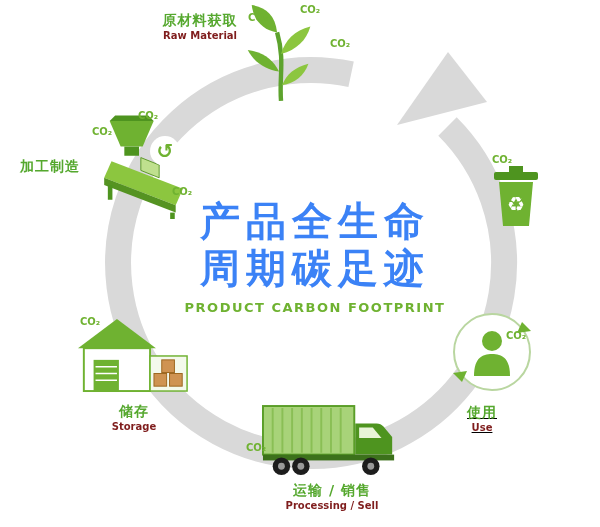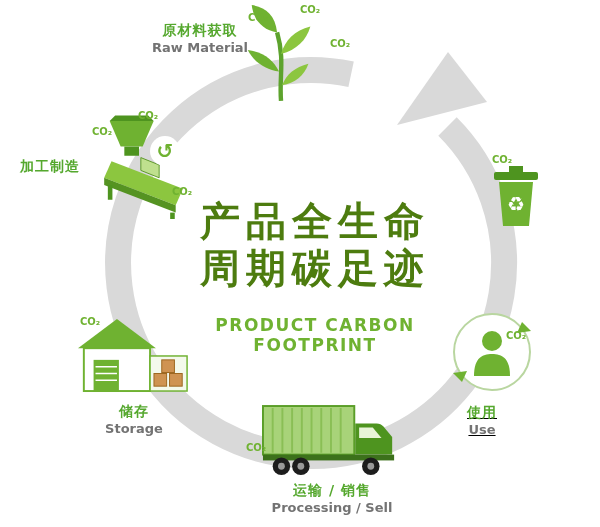--- a/index.html
+++ b/index.html
@@ -4,25 +4,25 @@
 <style>
   html,body{margin:0;padding:0;background:#fff;}
   #canvas{
     position:relative;width:600px;height:527px;background:#fff;overflow:hidden;
     font-family:"DejaVu Sans","Liberation Sans",sans-serif;
   }
   .abs{position:absolute;}
   .ring-svg{position:absolute;left:0;top:0;}
   .stage-label{position:absolute;text-align:center;line-height:1.25;}
   .stage-label .zh{font-size:14px;font-weight:bold;color:#55a82e;letter-spacing:1px;}
-  .stage-label .en{font-size:13px;font-weight:bold;color:#737373;}
+  .stage-label .en{font-size:10px;font-weight:bold;color:#7f1d1d;}
   .co2{position:absolute;font-size:10px;font-weight:bold;color:#6fb231;}
   .center-text{position:absolute;left:160px;top:198px;width:310px;text-align:center;}
-  .center-text .big{font-size:40px;font-weight:bold;color:#4d7c0f;letter-spacing:6px;line-height:1.18;}
-  .center-text .sub{margin-top:23px;font-size:17px;font-weight:bold;color:#6fb231;letter-spacing:1.5px;}
+  .center-text .big{font-size:40px;font-weight:bold;color:#3b82f6;letter-spacing:6px;line-height:1.18;}
+  .center-text .sub{margin-top:8px;font-size:13px;font-weight:bold;color:#6fb231;letter-spacing:1.5px;}
   .cycle-swirl{
     position:absolute;left:150px;top:136px;width:30px;height:30px;border-radius:50%;
     background:#fff;color:#6fb231;font-size:20px;font-weight:bold;line-height:30px;text-align:center;
   }
 </style>
 </head>
 <body>
 
 <div id="canvas">
 
@@ -37,21 +37,21 @@
     <div class="sub">PRODUCT CARBON FOOTPRINT</div>
   </div>
 
   <svg class="abs" style="left:238px;top:2px;" width="88" height="100" viewBox="0 0 90 100">
     <path d="M44,100 C42,75 48,58 40,30" stroke="#5da32d" stroke-width="4.5" fill="none"></path>
     <path d="M40,30 C38,12 28,4 14,2 C16,18 26,28 40,30" fill="#6fb231"></path>
     <path d="M44,52 C60,48 70,38 74,24 C58,28 48,38 44,52" fill="#8cc63f"></path>
     <path d="M42,70 C28,68 16,60 10,48 C26,50 36,58 42,70" fill="#6fb231"></path>
     <path d="M45,84 C58,82 68,74 72,62 C58,66 50,72 45,84" fill="#8cc63f"></path>
   </svg>
-  <div class="stage-label" style="left:148px;top:22px;width:104px;">
+  <div class="stage-label" style="left:148px;top:12px;width:104px;">
     <div class="zh">原材料获取</div>
     <div class="en">Raw Material</div>
   </div>
   <span class="co2" style="left:300px;top:4px;">CO₂</span>
   <span class="co2" style="left:330px;top:38px;">CO₂</span>
   <span class="co2" style="left:248px;top:12px;">CO₂</span>
 
   <svg class="abs" style="left:95px;top:108px;" width="110" height="112" viewBox="0 0 120 122">
     <polygon points="16,14 64,14 58,8 22,8" fill="#4e941f"></polygon>
     <polygon points="16,14 64,14 52,42 28,42" fill="#6fb231"></polygon>

